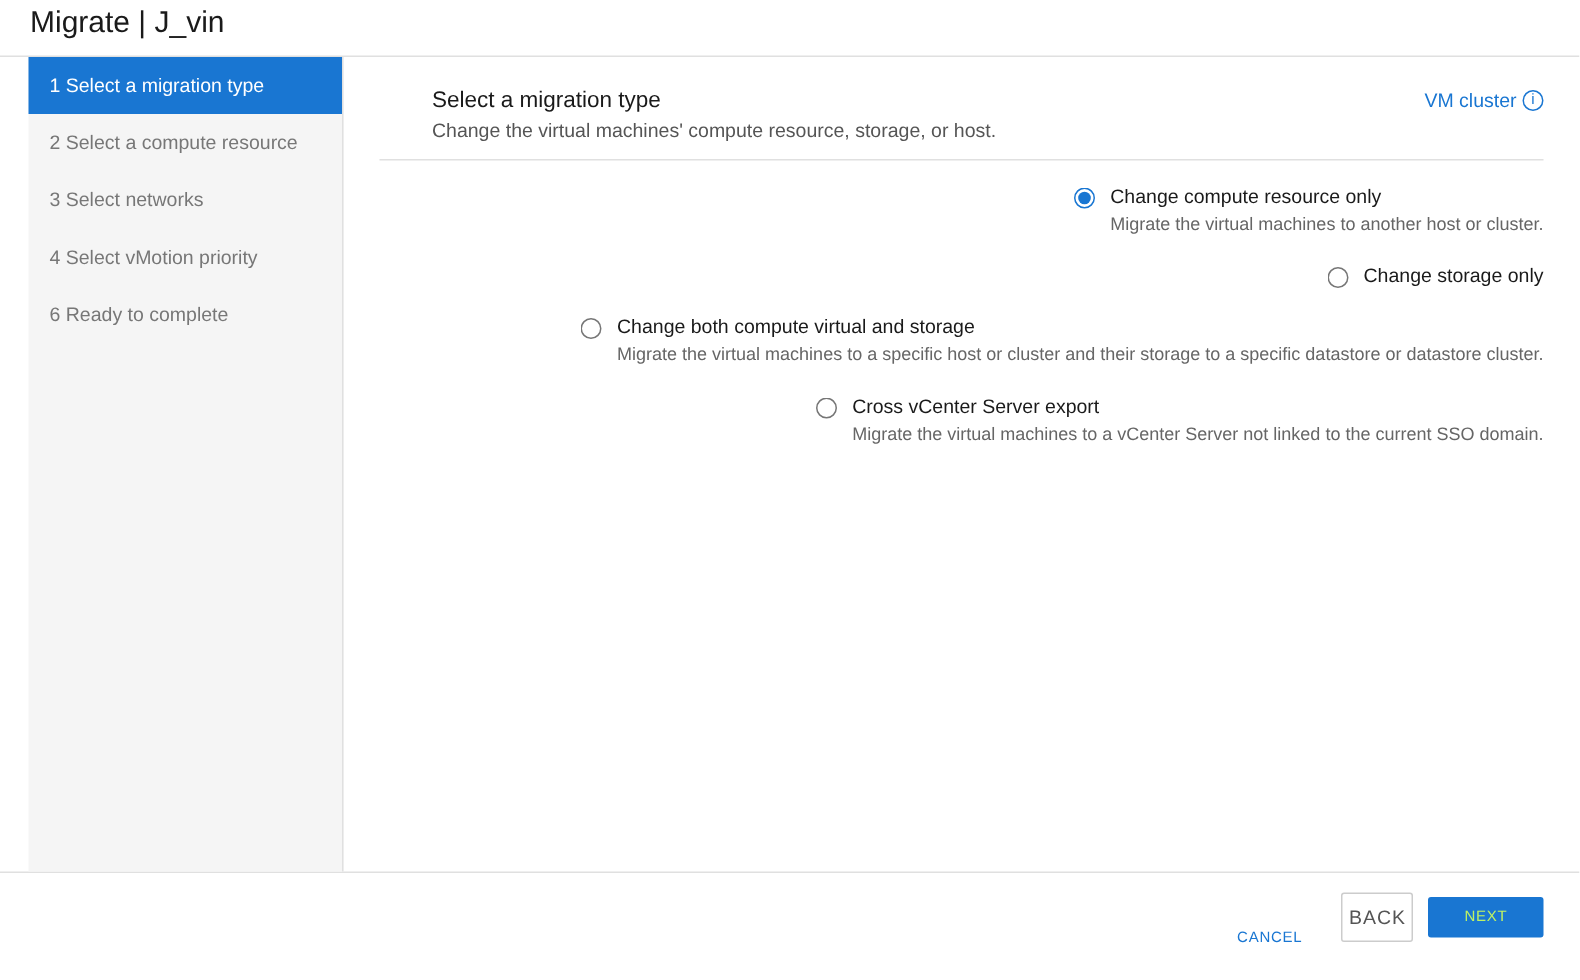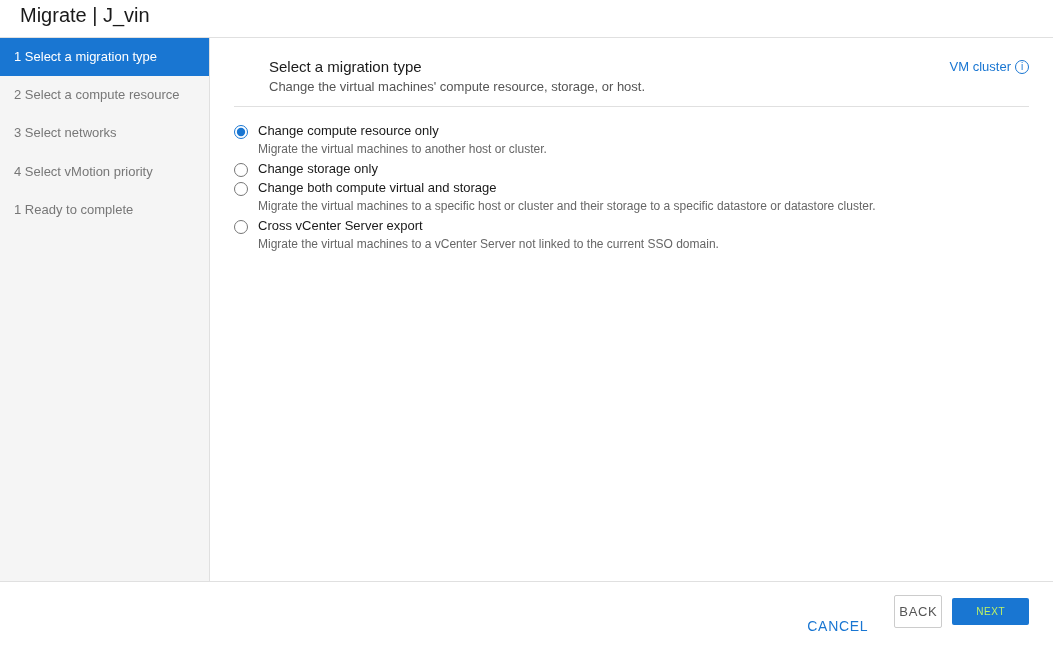--- a/index.html
+++ b/index.html
@@ -22,20 +22,21 @@
 
     .page-title {
       font-size: 20px;
       font-weight: 300;
       color: #1a1a1a;
     }
 
     .main-layout {
       display: flex;
       height: calc(653px - 50px - 60px);
+      padding-left: 19px;
     }
 
     .sidebar {
       width: 210px;
       background: #f5f5f5;
       border-right: 1px solid #e0e0e0;
       padding: 0;
     }
 
     .sidebar-item {
@@ -106,21 +107,22 @@
 
     .divider {
       border: none;
       border-top: 1px solid #e0e0e0;
       margin: 12px 0 16px 0;
     }
 
     .option-group {
       display: flex;
       flex-direction: column;
-      gap: 3px;
+      gap: 18px;
+      align-items: flex-end;
     }
 
     .option-item {
       display: flex;
       align-items: flex-start;
       gap: 10px;
     }
 
     .option-item input[type="radio"] {
       margin-top: 2px;
@@ -156,21 +158,21 @@
       align-items: center;
       justify-content: flex-end;
       padding: 0 24px;
       gap: 10px;
     }
 
     .btn-cancel {
       background: transparent;
       border: none;
       color: #1976d2;
-      font-size: 14px;
+      font-size: 10px;
       font-weight: 500;
       padding: 8px 16px;
       cursor: pointer;
       text-transform: uppercase;
       letter-spacing: 0.05em;
       margin-top: 28px;
     }
 
     .btn-back {
       background: #fff;
@@ -213,21 +215,21 @@
     <div class="sidebar-item inactive">
       <span>2 Select a compute resource</span>
     </div>
     <div class="sidebar-item inactive">
       <span>3 Select networks</span>
     </div>
     <div class="sidebar-item inactive">
       <span>4 Select vMotion priority</span>
     </div>
     <div class="sidebar-item inactive">
-      <span>1 Ready to complete</span>
+      <span>6 Ready to complete</span>
     </div>
   </div>
 
   <div class="content-area">
     <div class="content-header">
       <div class="content-title">
         <span>Select a migration type</span>
         <a class="vm-origin-link" href="#">
           <span>VM cluster</span>
           <span class="info-icon">i</span>

